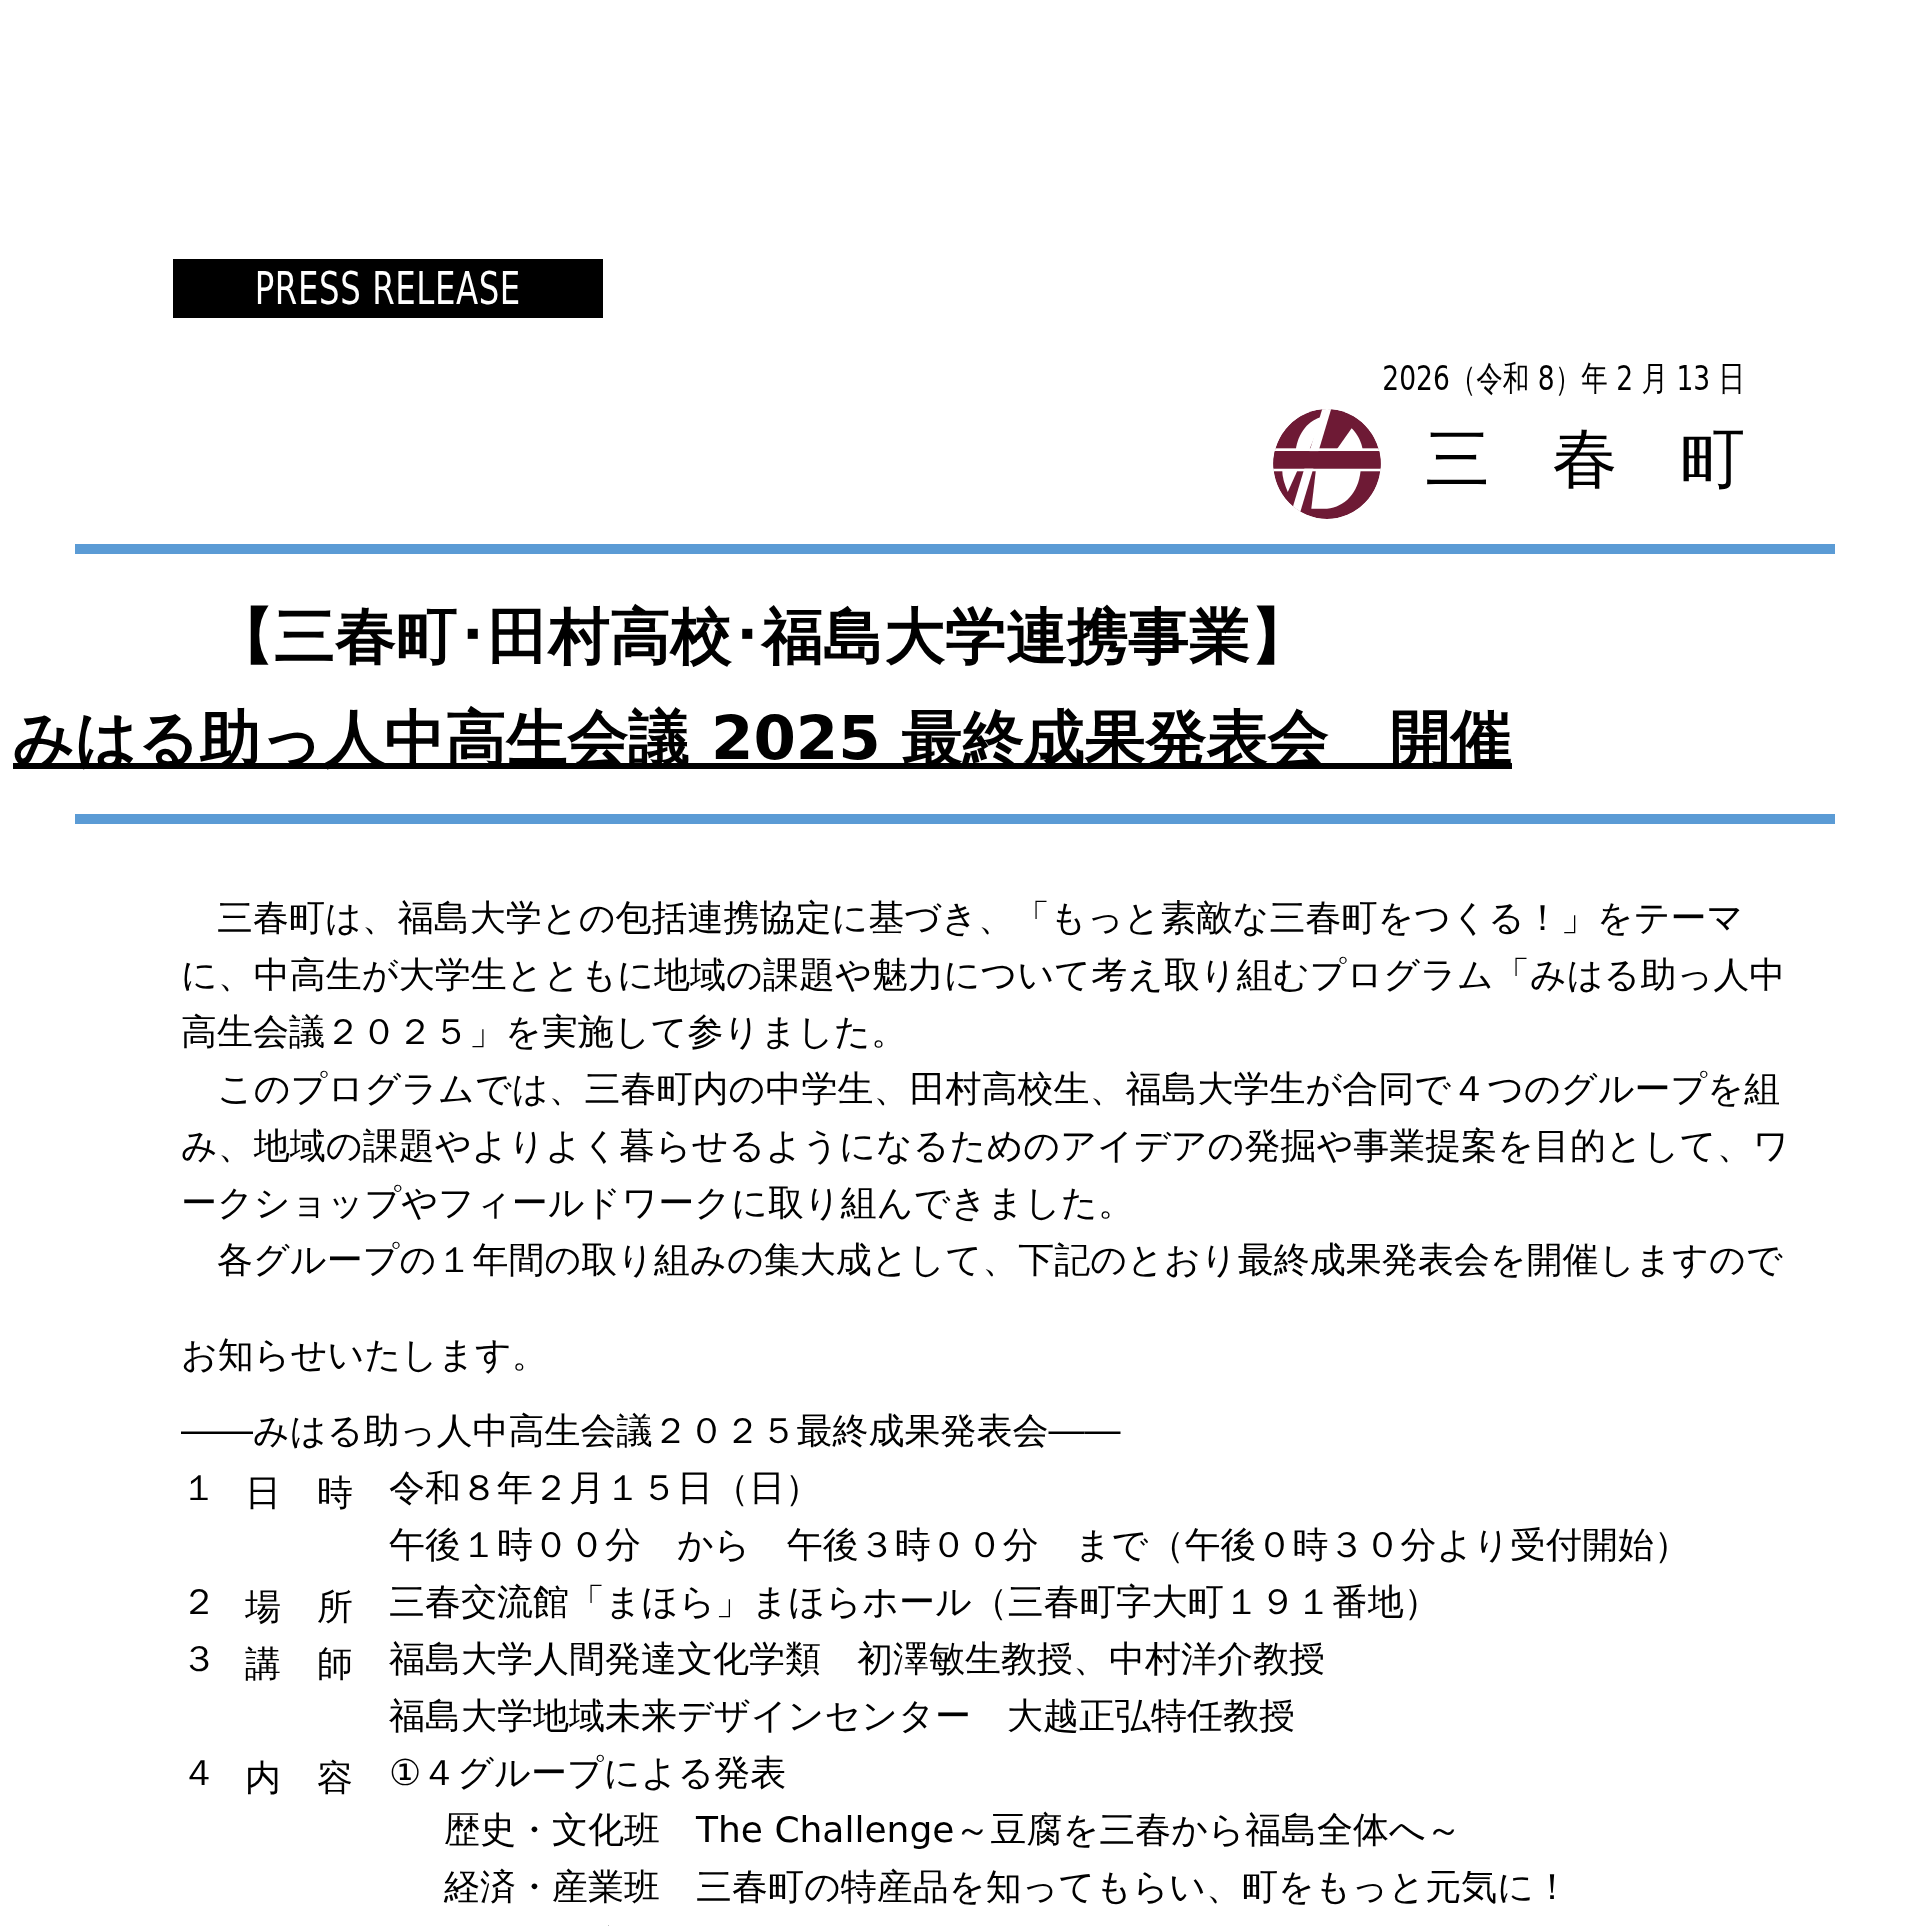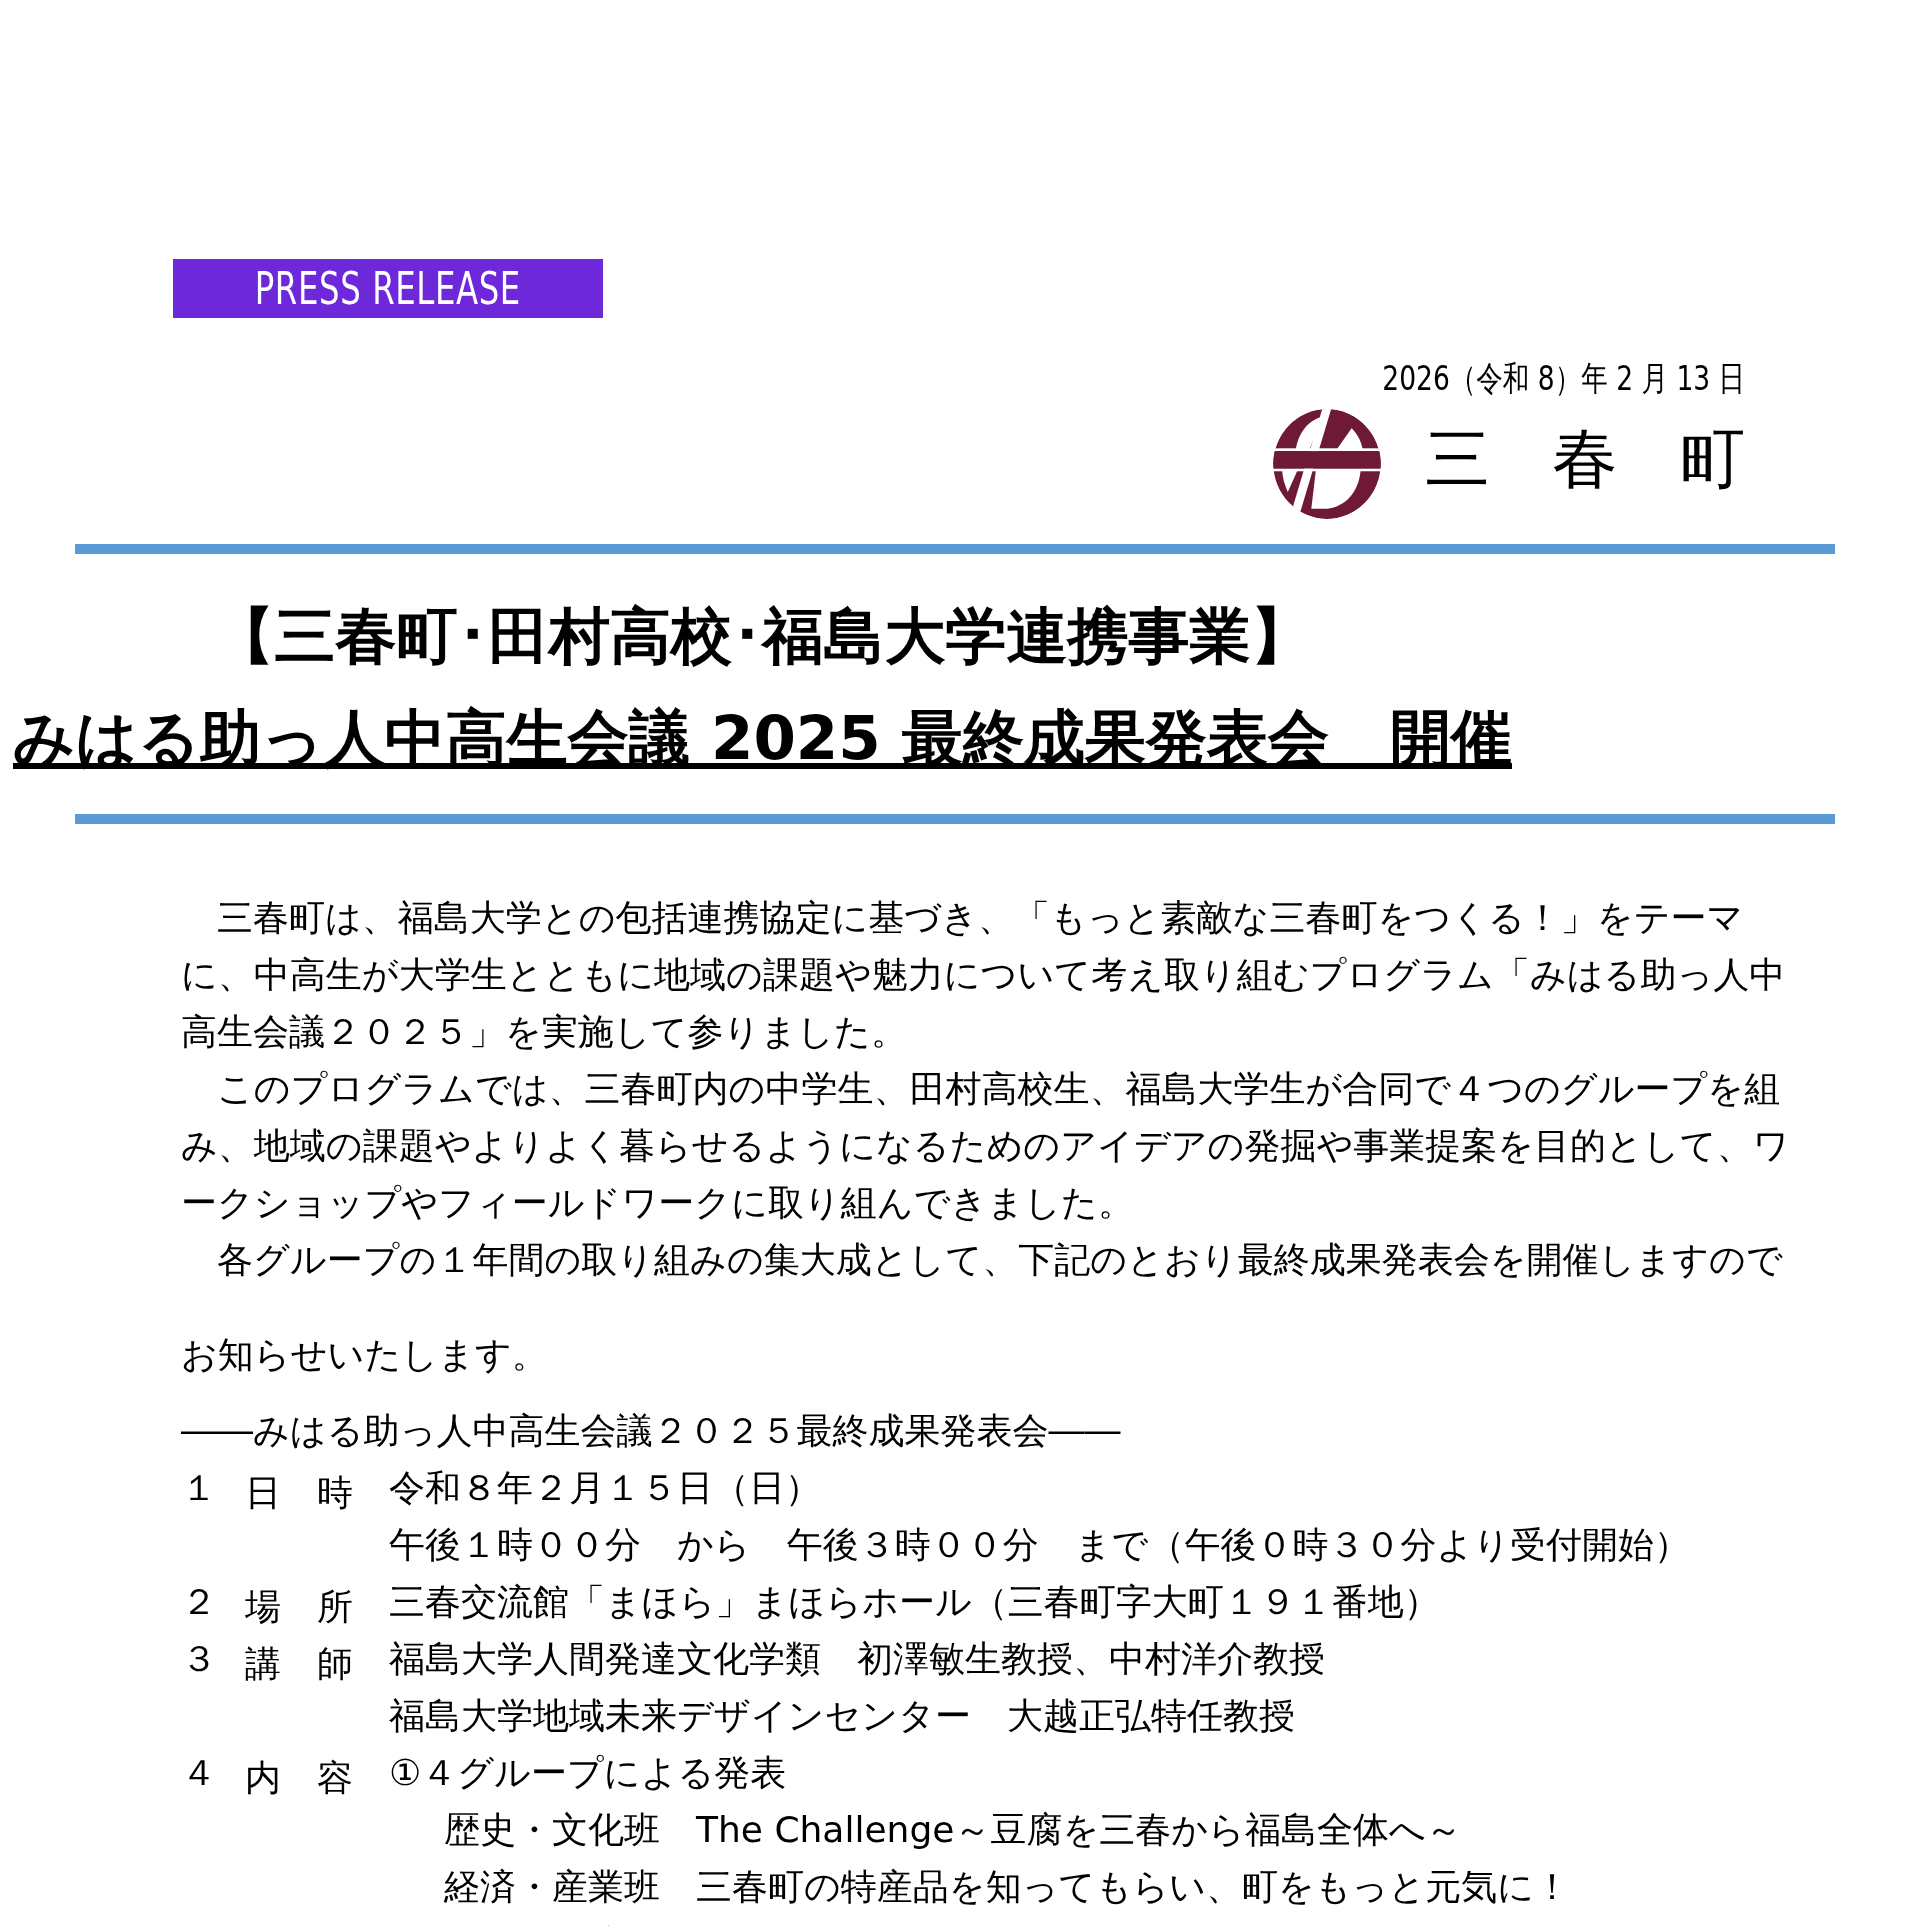--- a/index.html
+++ b/index.html
@@ -1,19 +1,19 @@
 <!DOCTYPE html>
 <html style="font-size:6.2px"><head>
 <meta charset="utf-8">
 <style>
   html, body { margin:0; padding:0; background:#ffffff; }
   body { width:1911px; height:2703px; position:relative; overflow:hidden;
          font-family:"DejaVu Sans", "Liberation Sans", sans-serif; color:#000; }
   .abs { position:absolute; }
-  .press-box { left:173px; top:259px; width:430px; height:59px; background:#6d28d9;
+  .press-box { left:173px; top:259px; width:430px; height:59px; background:#000000;
                display:flex; align-items:center; justify-content:center; }
   .press-box span { color:#fff; font-size:45px; letter-spacing:0.8px;
                     transform:scaleX(0.72); transform-origin:center; white-space:nowrap;
                     font-family:"DejaVu Sans", sans-serif; }
   .date { right:166px; top:356px; font-size:34px; white-space:nowrap;
           transform:scaleX(0.78); transform-origin:right center; }
   .logo { left:1271px; top:408px; width:112px; height:112px; }
   .town-name { left:1425px; top:426px; width:320px; font-size:65px;
                display:flex; justify-content:space-between; line-height:1; }
   .rule { left:75px; width:1760px; height:10.4px; background:#5B9BD5; }

